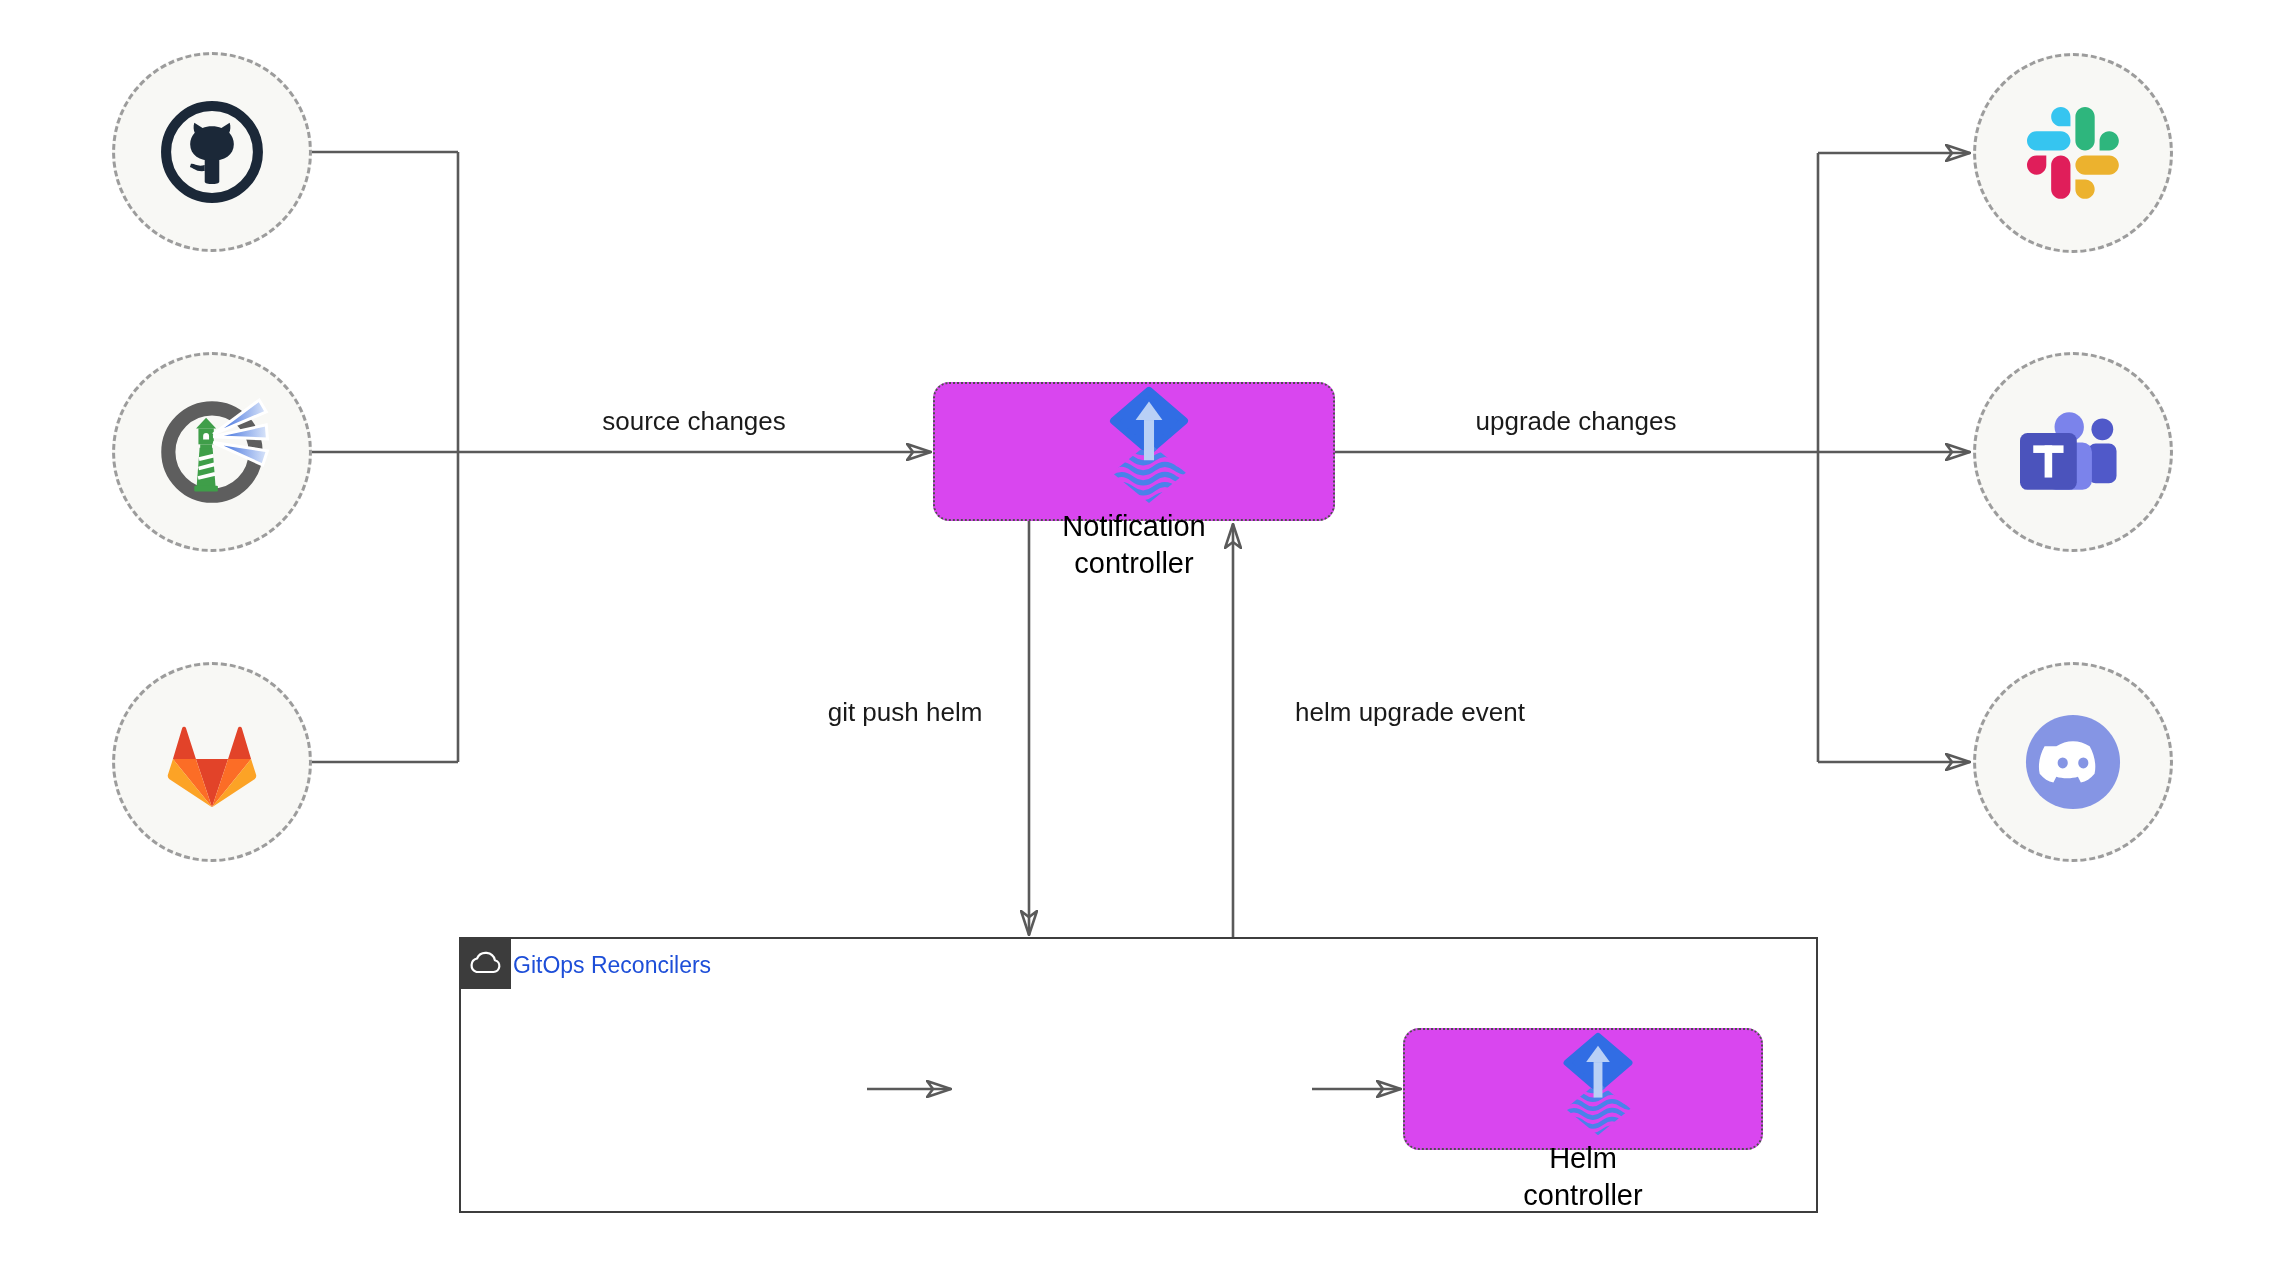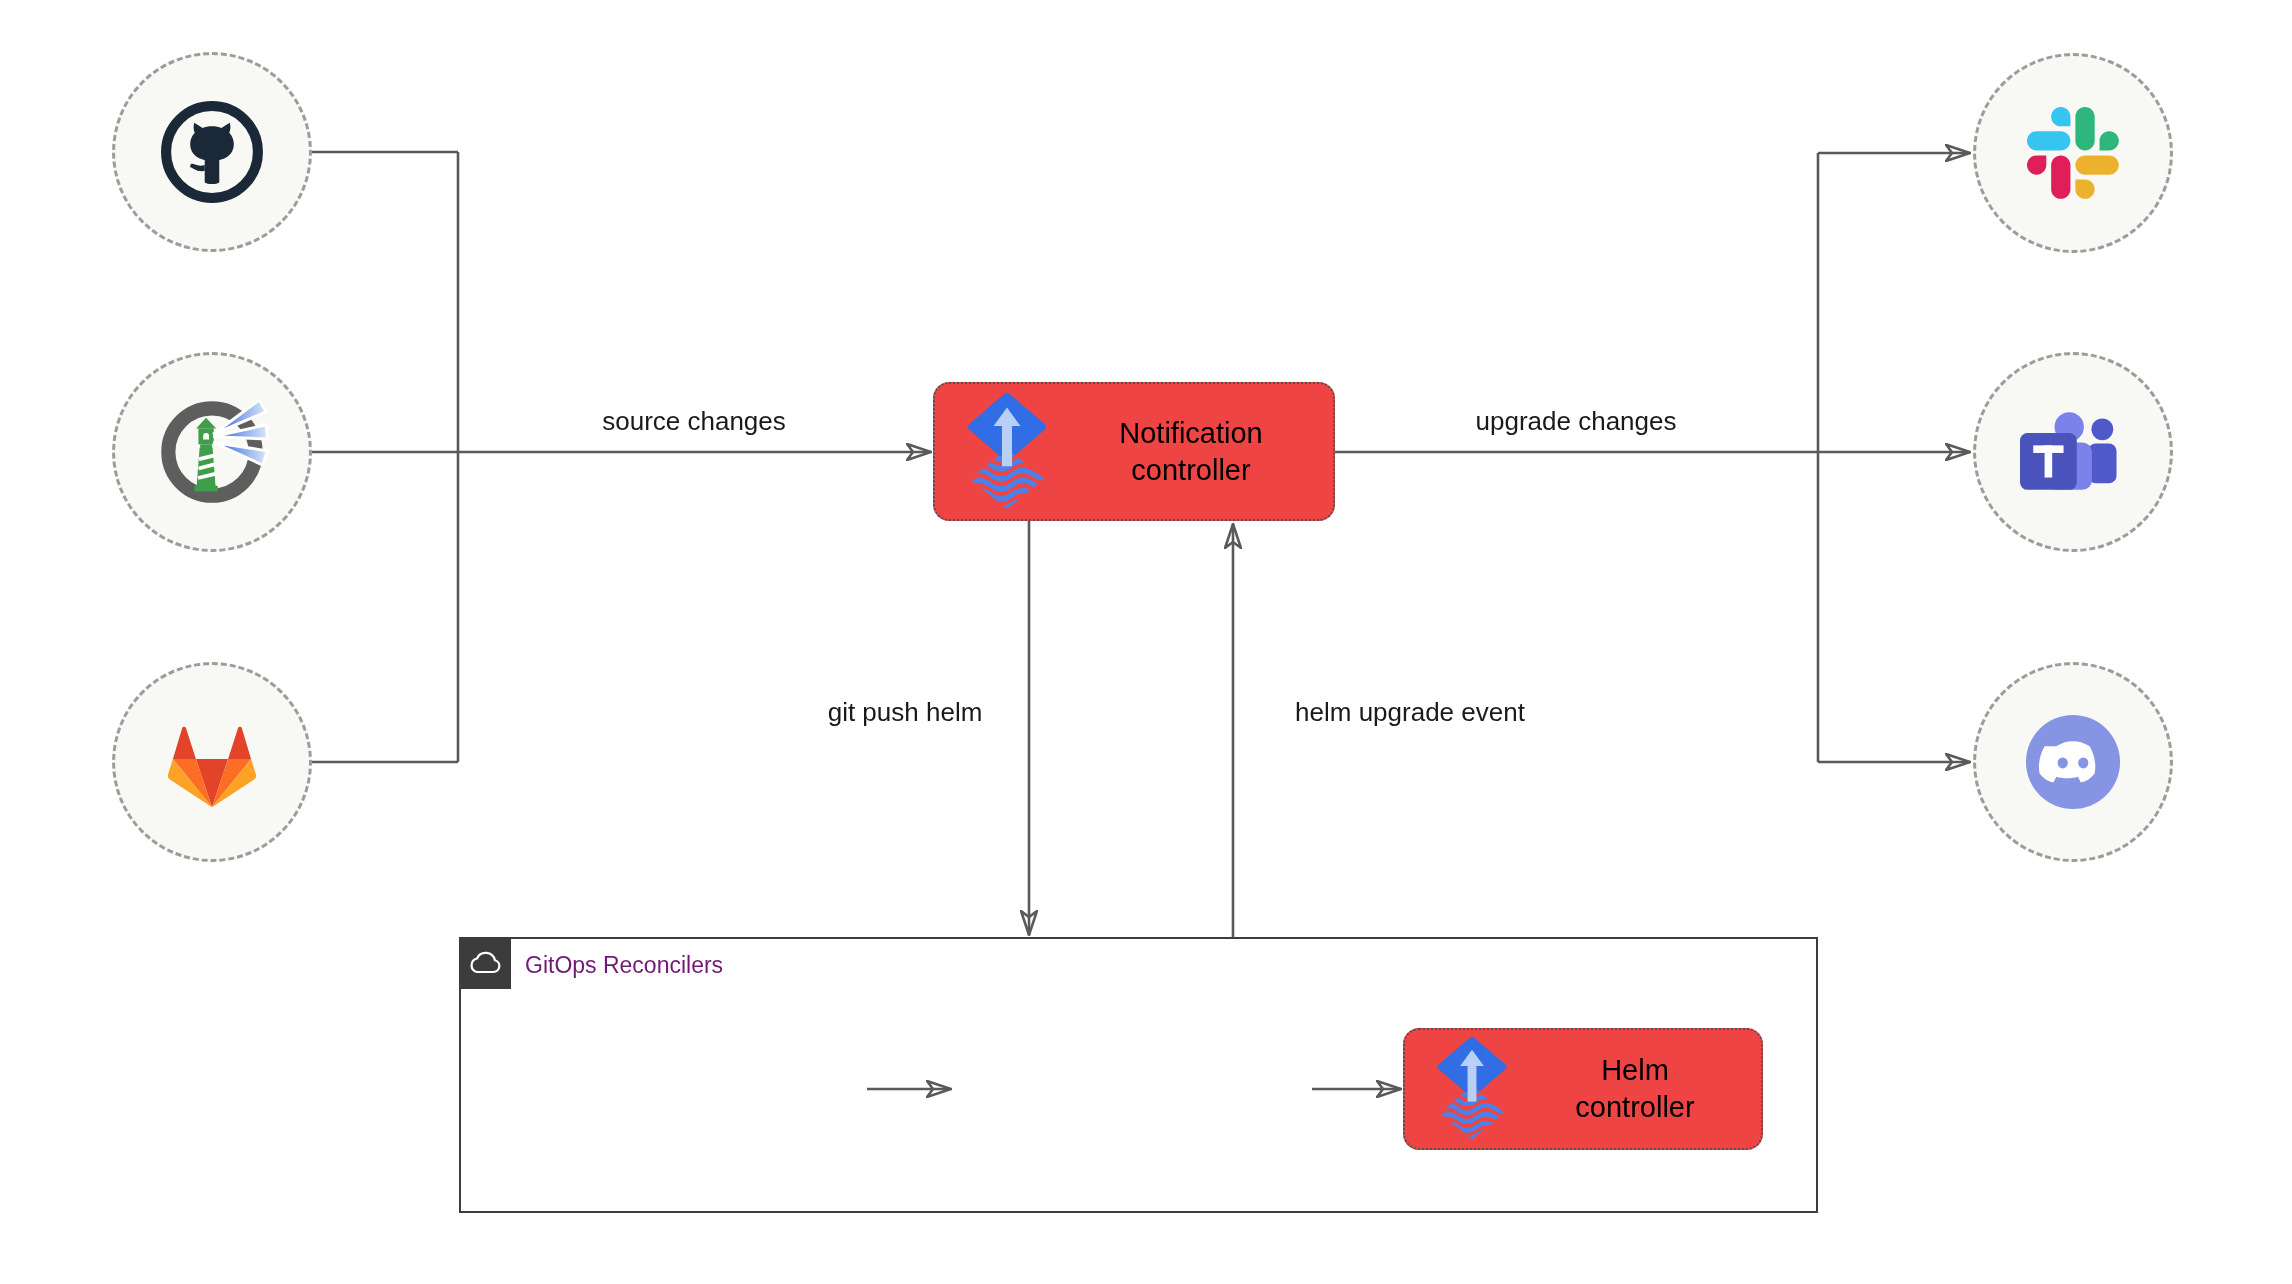--- a/index.html
+++ b/index.html
@@ -5,35 +5,35 @@
   html,body{margin:0;padding:0;background:#ffffff;}
   .canvas{position:relative;width:2292px;height:1284px;background:#ffffff;
           font-family:"Liberation Sans",sans-serif;overflow:hidden;}
   .conn{position:absolute;left:0;top:0;width:2292px;height:1284px;}
   .conn path{stroke:#5a5a5a;stroke-width:2.6;fill:none;}
 
   .io{position:absolute;width:200px;height:200px;box-sizing:border-box;
       border:3px dashed #9c9c9c;border-radius:50%;background:#f8f8f5;
       display:flex;align-items:center;justify-content:center;}
 
-  .ctrl{position:absolute;box-sizing:border-box;background:#ef4444;
+  .ctrl{position:absolute;box-sizing:border-box;background:#d946ef;
         border:2px dotted #4f4f4f;border-radius:16px;
-        display:flex;align-items:center;}
+        display:flex;align-items:center;flex-direction:column;}
   .ctrl .flux-wrap{flex:0 0 auto;margin-left:30px;display:flex;align-items:center;}
   .ctrl-label{flex:1;text-align:center;font-size:29px;line-height:1.26;color:#000;}
   .ctrl-label .tx{display:inline-block;max-width:188px;}
 
   .edge-label{position:absolute;transform:translate(-50%,-50%);
               font-size:26px;color:#1a1a1a;white-space:nowrap;}
 
   .group-rect{position:absolute;left:459px;top:937px;width:1359px;height:276px;
               box-sizing:border-box;border:2.5px solid #3d3d3d;}
   .group-badge{position:absolute;left:-2.5px;top:-2.5px;width:52px;height:52px;
                background:#3c3c3c;display:flex;align-items:center;justify-content:center;}
-  .group-title{position:absolute;left:64px;top:13px;font-size:23px;color:#701a75;}
+  .group-title{position:absolute;left:52px;top:13px;font-size:23px;color:#1d4ed8;}
 </style>
 </head>
 <body>
 
 <div class="canvas">
 
   <svg width="0" height="0" style="position:absolute" aria-hidden="true">
     <defs>
       <clipPath id="flux-wave-clip">
           <polygon points="50,70 94,106 50,142 6,106"></polygon>

